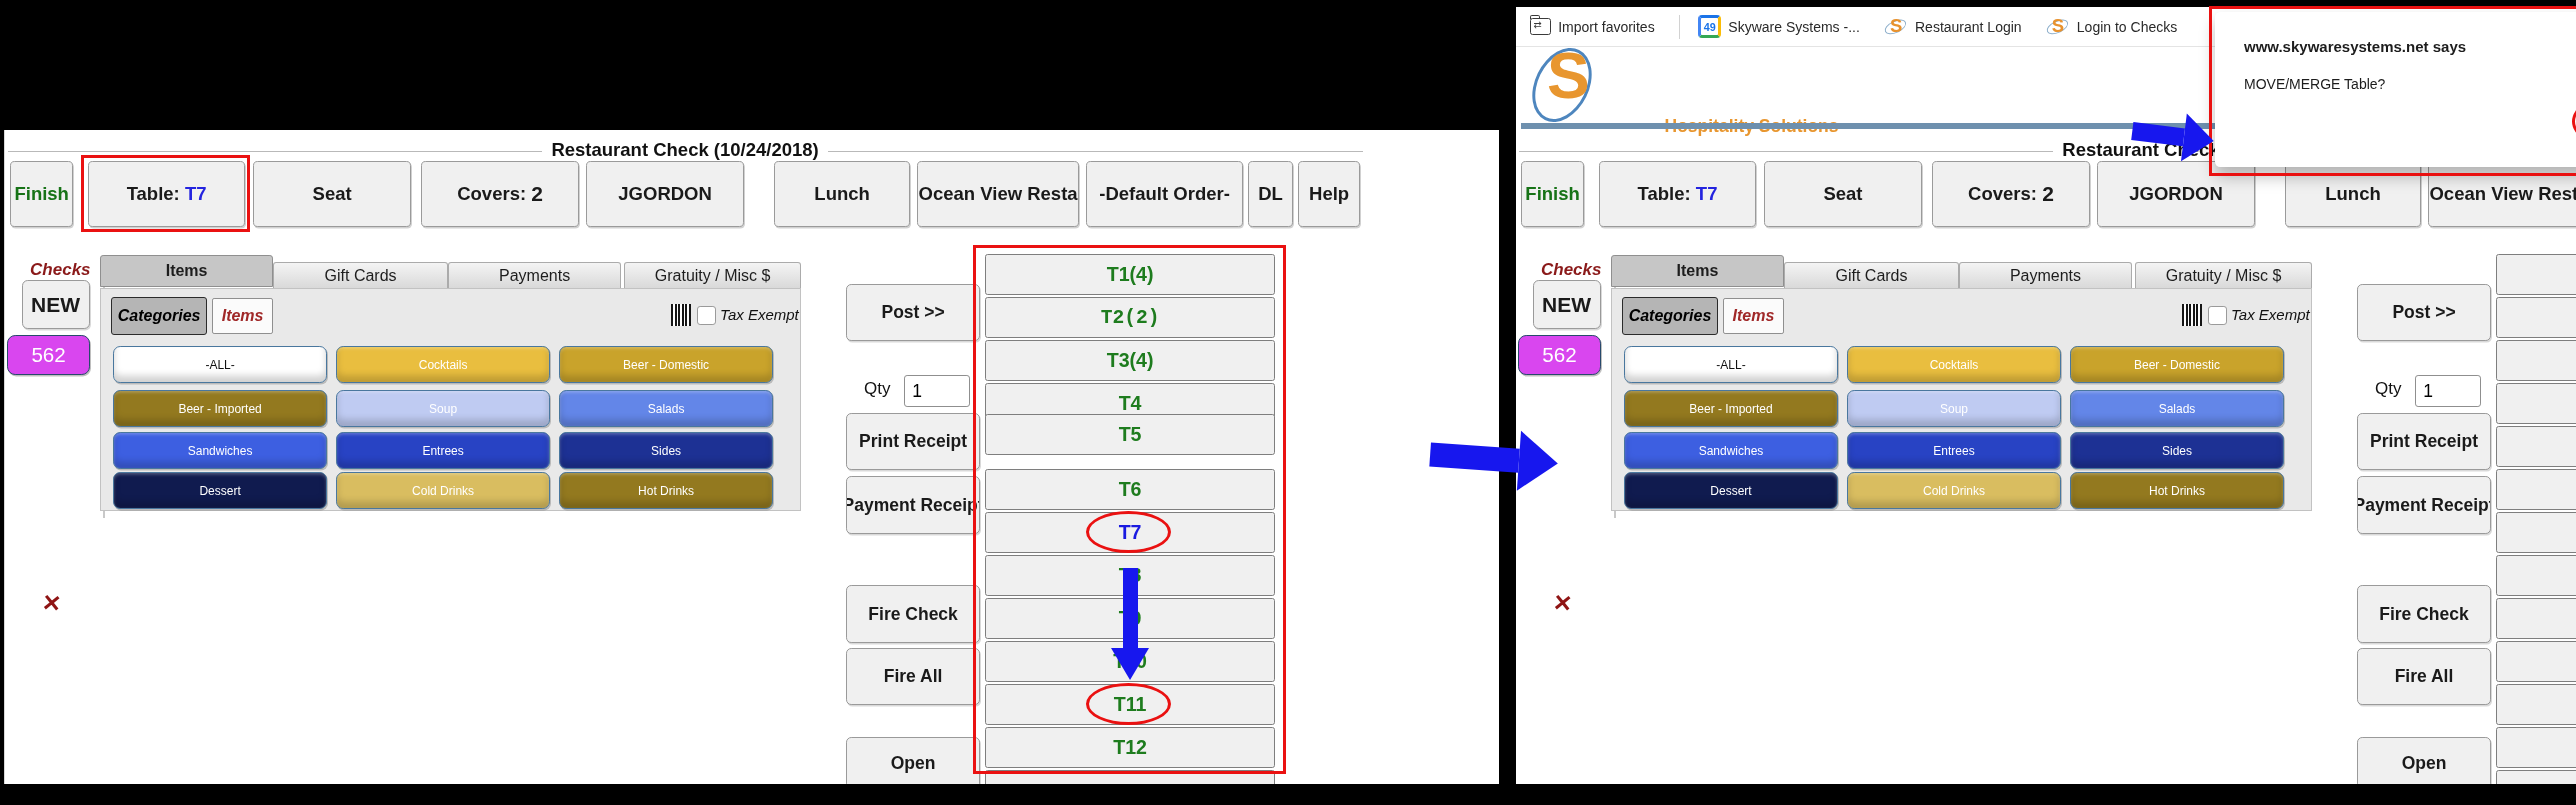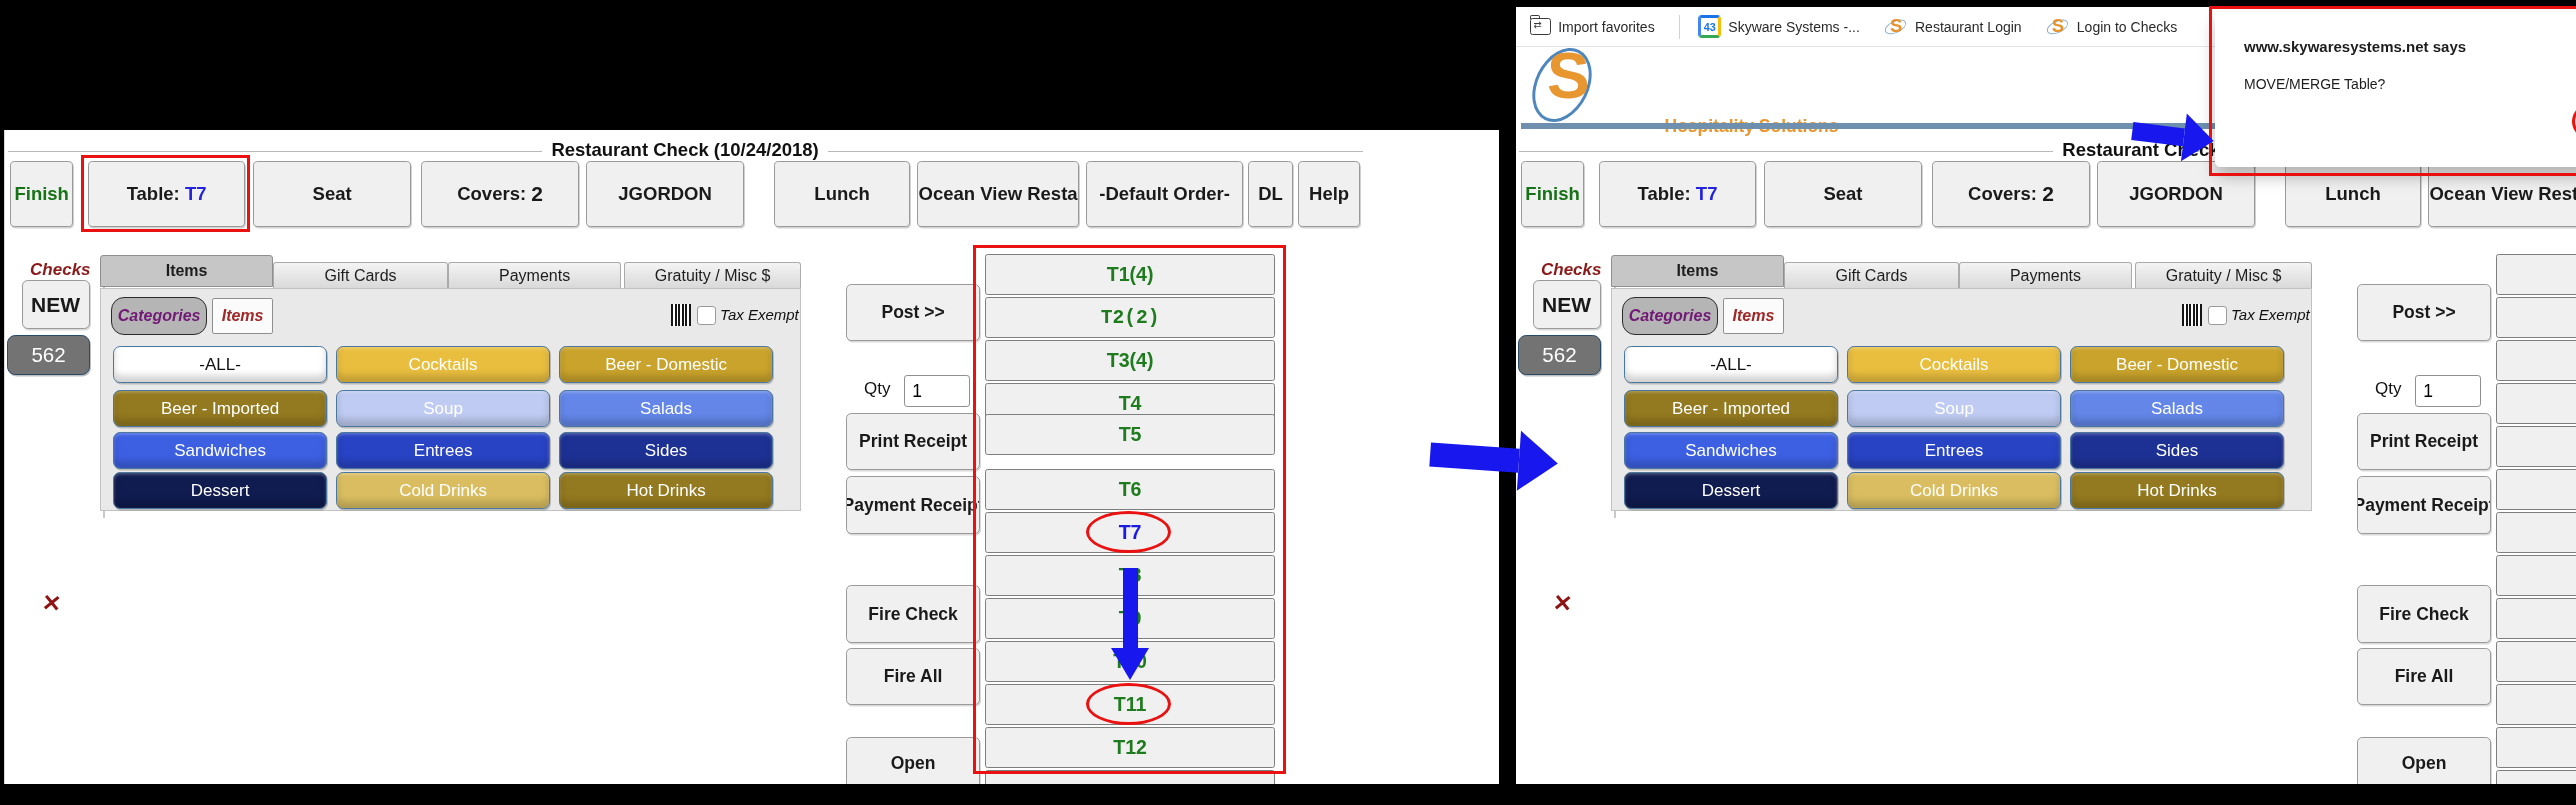--- a/index.html
+++ b/index.html
@@ -21,44 +21,44 @@
     box-sizing:border-box;overflow:hidden;white-space:nowrap;}
   .hdr-btn{top:27px;height:66px;font-size:18.5px;box-shadow:1px 1.5px 0 rgba(0,0,0,.18);}
   .finish-text{color:#177317;}
   .accent{color:#2323df;margin-left:5.2px;}
   .accent2{margin-left:5.2px;font-size:21px;}
 
   .checks-label{position:absolute;left:24px;top:126px;color:#8b1a1a;font-style:italic;
     font-weight:bold;font-size:17px;}
   .new-btn{left:15.5px;top:146px;width:68px;height:49px;font-size:21px;border-radius:5.7px;
     box-shadow:1px 1.5px 0 rgba(0,0,0,.15);}
-  .badge-562{position:absolute;left:1px;top:201px;width:83px;height:40px;background:#737373;
+  .badge-562{position:absolute;left:1px;top:201px;width:83px;height:40px;background:#d946ef;
     border:1.5px solid #274a6b;border-radius:8.2px;color:#fff;font-size:20.6px;display:flex;
     align-items:center;justify-content:center;box-sizing:border-box;box-shadow:1px 1.5px 0 rgba(0,0,0,.25);}
   .col-divider{position:absolute;left:97px;top:140px;height:244px;width:1.5px;background:#c9c9c9;}
 
   .tab{position:absolute;top:128px;height:26px;background:linear-gradient(#f4f4f4,#d9d9d9);
     border:0.5px solid #ababab;border-bottom:none;border-radius:3.1px 3.1px 0 0;display:flex;
     align-items:center;justify-content:center;font-size:16px;color:#1d1d1d;box-sizing:border-box;}
   .tab.active{top:121px;height:32px;background:#c6c6c6;border:0.5px solid #8f8f8f;font-weight:bold;}
   .content-panel{position:absolute;left:94px;top:154px;width:701px;height:223px;
     background:#e9e9e9;border:0.5px solid #c2c2c2;box-sizing:border-box;}
 
   .toggle-cat{left:105px;top:163px;width:96px;height:38px;background:#b5b5b5;
-    border:1.5px solid #2b2b2b;color:#701a75;font-style:italic;font-size:16px;border-radius:13px;}
+    border:1.5px solid #2b2b2b;color:#000000;font-style:italic;font-size:16px;border-radius:3px;}
   .toggle-items{left:206px;top:164px;width:61px;height:36px;background:#fbfbfb;
     border:1px solid #8f8f8f;color:#a02828;font-style:italic;font-size:16px;border-radius:2.1px;}
   .barcode{position:absolute;left:665px;top:170px;width:19.6px;height:21.6px;
     background:repeating-linear-gradient(90deg,#151515 0 2.1px,#fdfdfd 2.1px 3.6px);}
   .checkbox{position:absolute;left:691px;top:172px;width:16.5px;height:16.5px;background:#fff;
     border:1px solid #9a9a9a;border-radius:3.1px;}
   .tax-label{position:absolute;left:714px;top:172px;font-style:italic;font-size:15px;color:#111;}
 
   .cat-btn{position:absolute;width:214px;height:37px;border-radius:7.2px;border:1.5px solid #49779e;
-    display:flex;align-items:center;justify-content:center;font-size:17px;color:#fff;
+    display:flex;align-items:center;justify-content:center;font-size:12px;color:#fff;
     box-sizing:border-box;box-shadow:inset 0 -6.2px 7.2px rgba(0,0,0,.18),inset 0 1.5px 3.1px rgba(255,255,255,.28),1px 1.5px 0 rgba(0,0,0,.2);}
 
   .action-btn{left:840px;width:134px;font-size:17.5px;border-radius:5.2px;line-height:1.08;
     flex-direction:column;text-align:center;box-shadow:1px 1.5px 0 rgba(0,0,0,.15);}
   .qty-label{position:absolute;left:858px;top:245px;font-size:17px;color:#111;}
   .qty-input{position:absolute;left:898px;top:241px;width:55px;height:28px;border:1px solid #8f8f8f;
     border-radius:3.1px;font-size:17.5px;padding-left:7.2px;font-family:"Liberation Sans",sans-serif;}
 
   .table-row{position:absolute;left:979px;width:290px;height:41px;background:#f0f0f0;
     border:1px solid #7e7e7e;border-radius:2.6px;display:flex;align-items:center;justify-content:center;
@@ -240,21 +240,21 @@
   </div>
 
   <div id="right-panel" class="panel">
     <div class="bookmarks-bar">
         <div class="bm-item">
           <span class="icon-folder"></span>
           <span class="bm-label">Import favorites</span>
         </div>
         <div class="bm-divider"></div>
         <div class="bm-item">
-          <span class="icon-cal">43</span>
+          <span class="icon-cal">49</span>
           <span class="bm-label">Skyware Systems -...</span>
         </div>
         <div class="bm-item">
           <span class="icon-sky">
             <span class="ring"></span>
             <span class="s">S</span>
           </span>
           <span class="bm-label">Restaurant Login</span>
         </div>
         <div class="bm-item">

